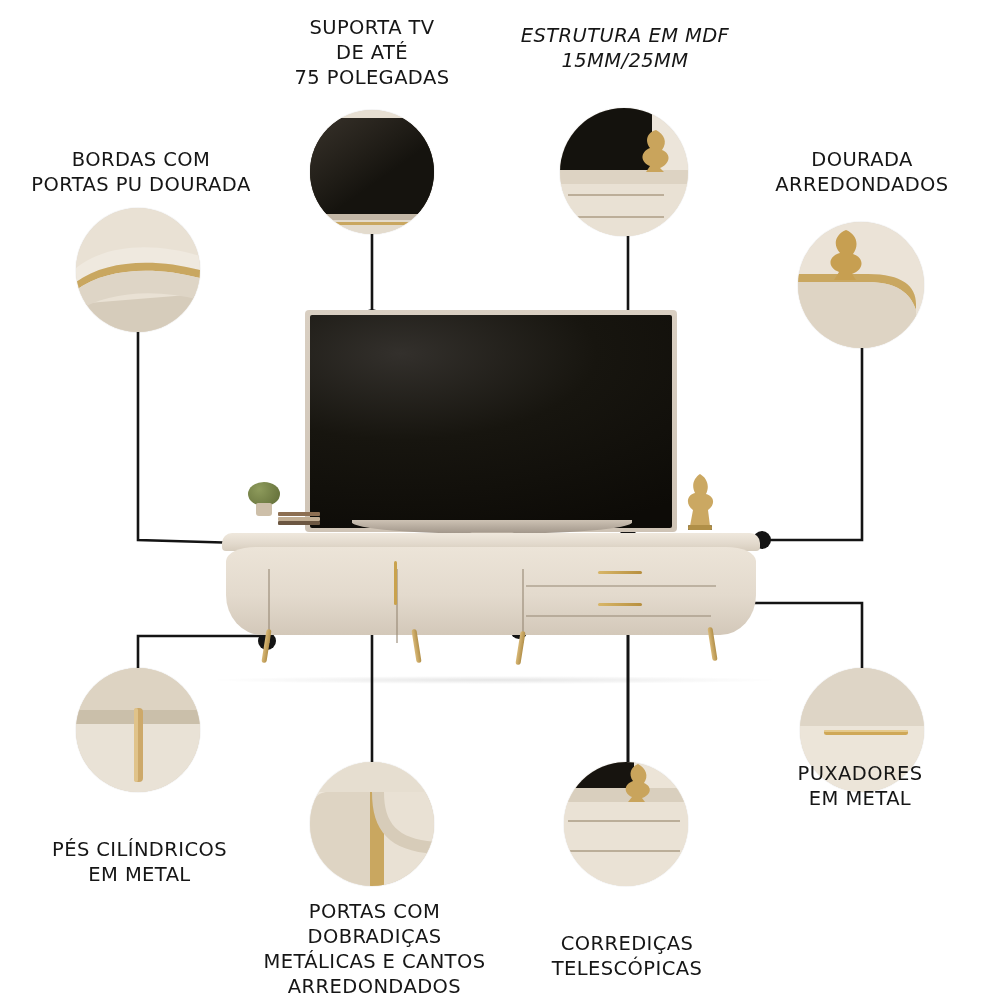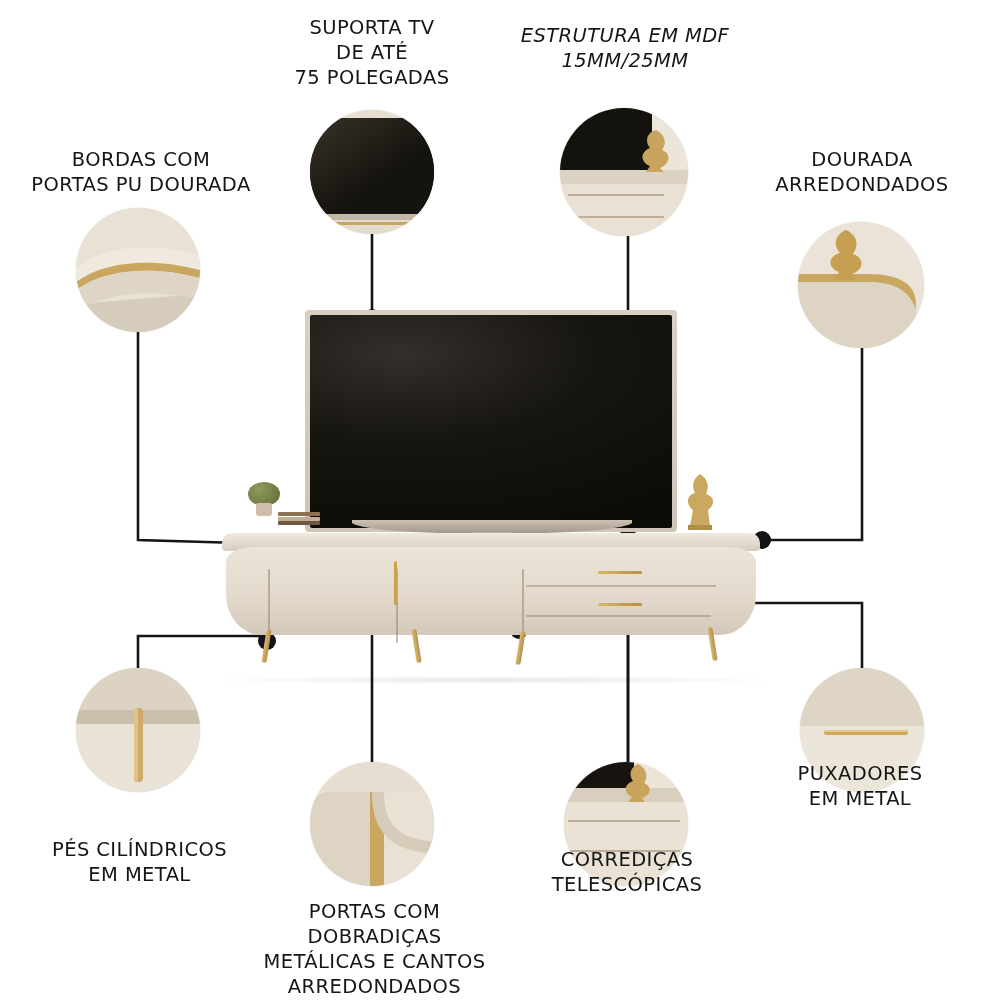--- a/index.html
+++ b/index.html
@@ -379,19 +379,19 @@
 ARREDONDADOS</div>
 
   <div class="label" style="left:22px; top:798px; width:235px;margin-top:40px;">PÉS CILÍNDRICOS
 EM METAL</div>
 
   <div class="label" style="left:252px; top:900px; width:245px;">PORTAS COM
 DOBRADIÇAS
 METÁLICAS E CANTOS
 ARREDONDADOS</div>
 
-  <div class="label" style="left:518px; top:848px; width:218px;">CORREDIÇAS
+  <div class="label" style="left:518px; top:932px; width:218px;">CORREDIÇAS
 TELESCÓPICAS</div>
 
   <div class="label" style="left:760px; top:762px; width:200px;">PUXADORES
 EM METAL</div>
 
 </div>
 
 </body></html>

